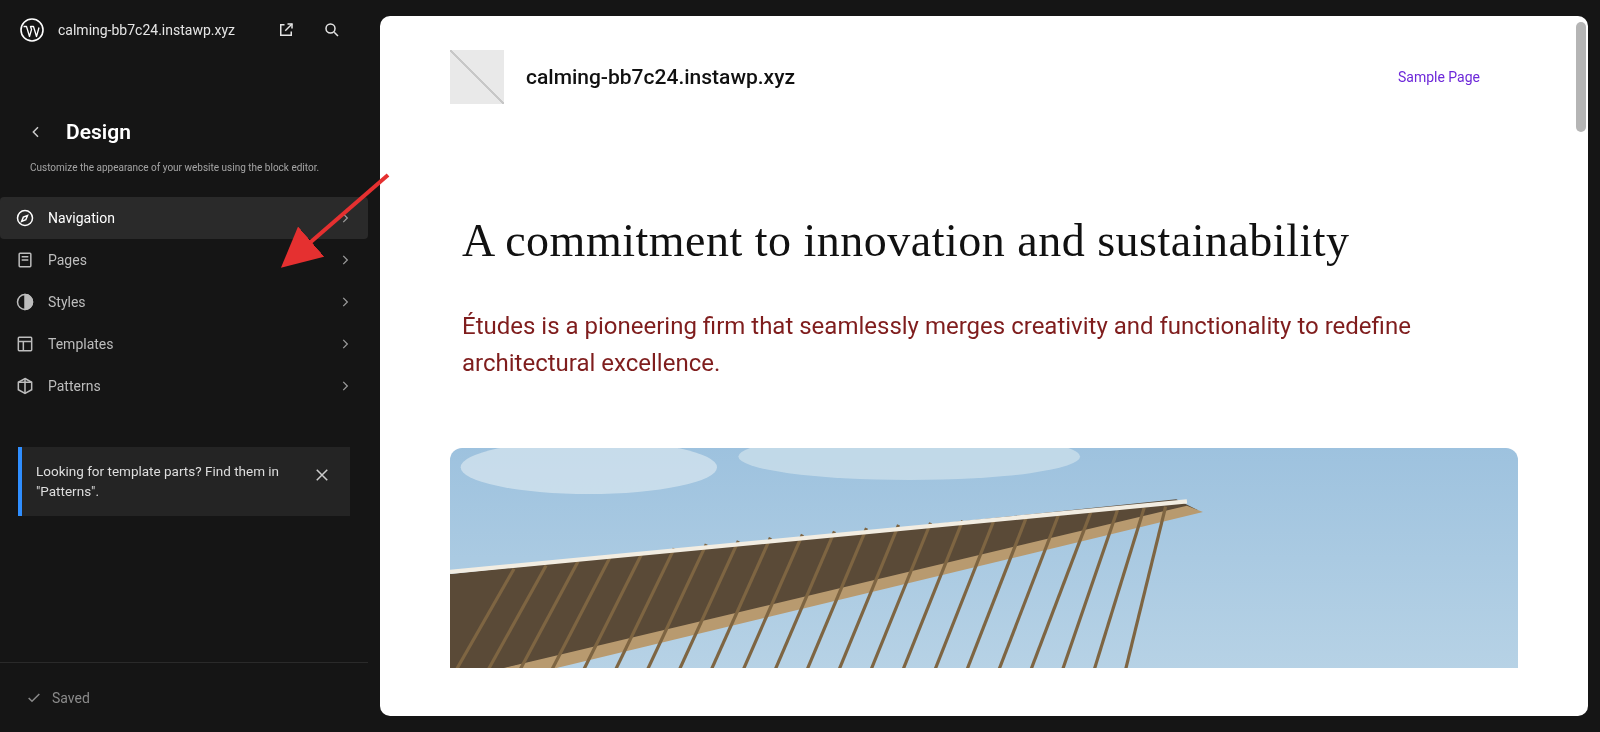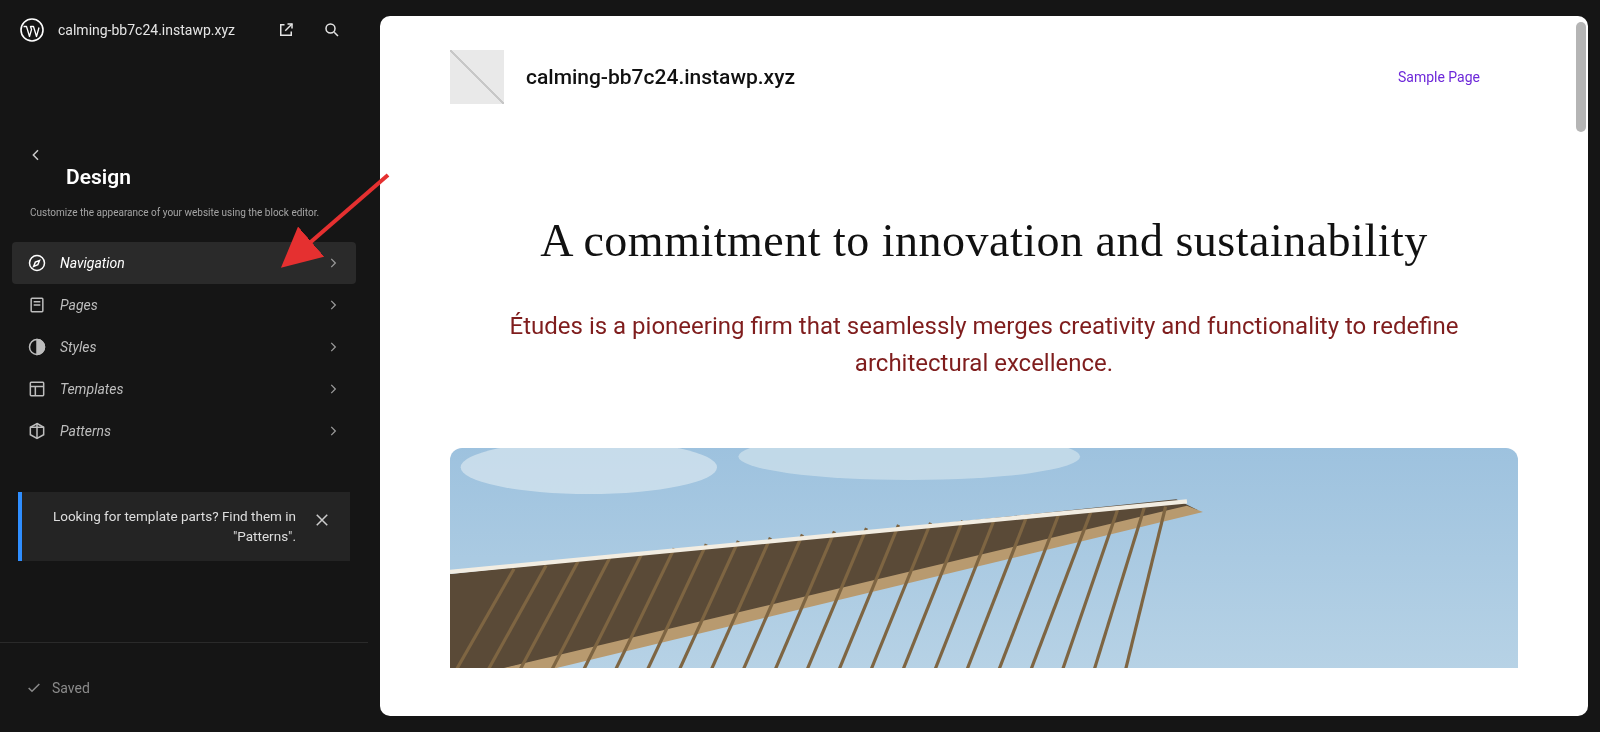--- a/index.html
+++ b/index.html
@@ -37,28 +37,28 @@
   .section-head {
     display: flex; align-items: center; gap: 18px;
     padding: 60px 24px 12px 24px;
   }
   .back-btn {
     width: 24px; height: 24px;
     display: flex; align-items: center; justify-content: center;
     color: #ccc; cursor: pointer;
   }
   .section-title {
-    font-size: 21px; font-weight: 600; color: #fff; margin-top: 45px;
+    font-size: 21px; font-weight: 600; color: #fff;
   }
   .section-desc {
     padding: 4px 30px 22px 30px;
     font-size: 10px; color: #a5a5a5; line-height: 1.5;
   }
 
-  .menu { padding: 0 12px; font-style: italic; }
+  .menu { padding: 0 0; }
   .menu-item {
     display: flex; align-items: center;
     height: 42px;
     padding: 0 14px;
     border-radius: 4px;
     color: #bdbdbd;
     cursor: pointer;
     font-size: 14px;
     gap: 12px;
     position: relative;
@@ -77,33 +77,32 @@
   }
 
   .notice {
     margin: 40px 18px 0 18px;
     background: #242424;
     border-left: 4px solid #2f8eff;
     padding: 14px 14px 14px 14px;
     display: flex;
     align-items: flex-start;
     gap: 12px;
-    text-align: right;
   }
   .notice-text { font-size: 13.5px; color: #ddd; line-height: 1.5; flex: 1; }
   .notice-close {
     width: 28px; height: 28px;
     display: flex; align-items: center; justify-content: center;
     color: #ccc; cursor: pointer;
   }
 
   .status-bar {
     margin-top: auto;
     border-top: 1px solid #2a2a2a;
-    height: 90px;
+    height: 70px;
     display: flex; align-items: center;
     padding: 0 26px;
     color: #8a8a8a; font-size: 14px;
     gap: 10px;
   }
 
   
   .preview-wrap {
     flex: 1;
     padding: 16px 12px 16px 12px;
@@ -136,21 +135,21 @@
   .site-logo::before {
     content: "";
     position: absolute; inset: 0;
     background: linear-gradient(to top right, transparent 49%, #c7c7c7 49%, #c7c7c7 51%, transparent 51%);
   }
   .site-title { font-size: 21px; font-weight: 500; color: #111; flex: 1; }
   .site-nav-link { font-size: 14px; color: #6d28d9; cursor: pointer; margin-right: 38px; }
 
   .hero {
     margin-top: 108px;
-    text-align: center;
+    text-align: left;
     padding: 0 82px;
   }
   .hero h1 {
     font-family: Georgia, "Times New Roman", serif;
     font-weight: 400;
     font-size: 46px;
     line-height: 1.25;
     color: #111;
     letter-spacing: 0.5px;
   }

